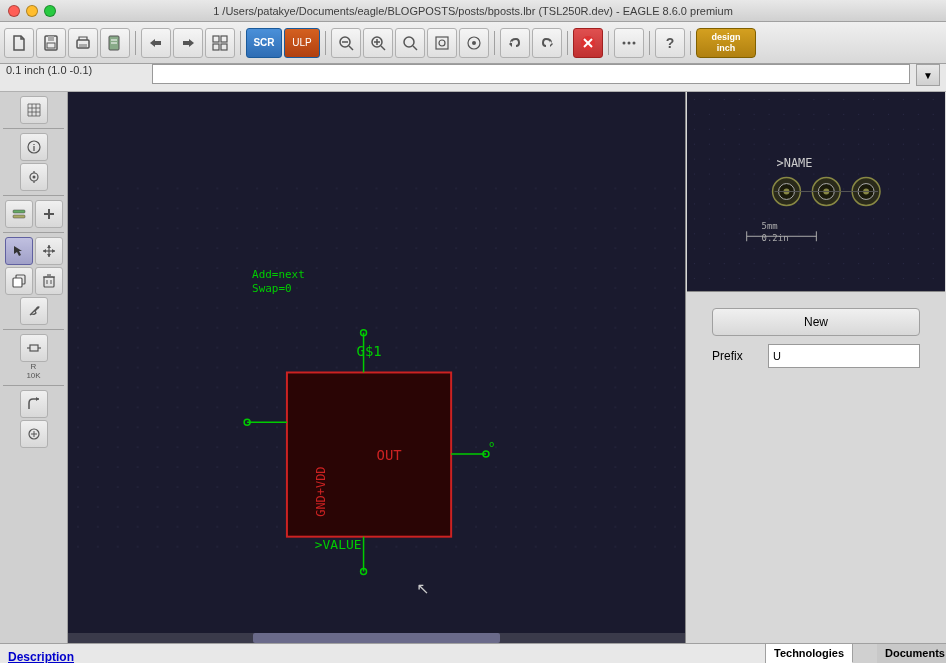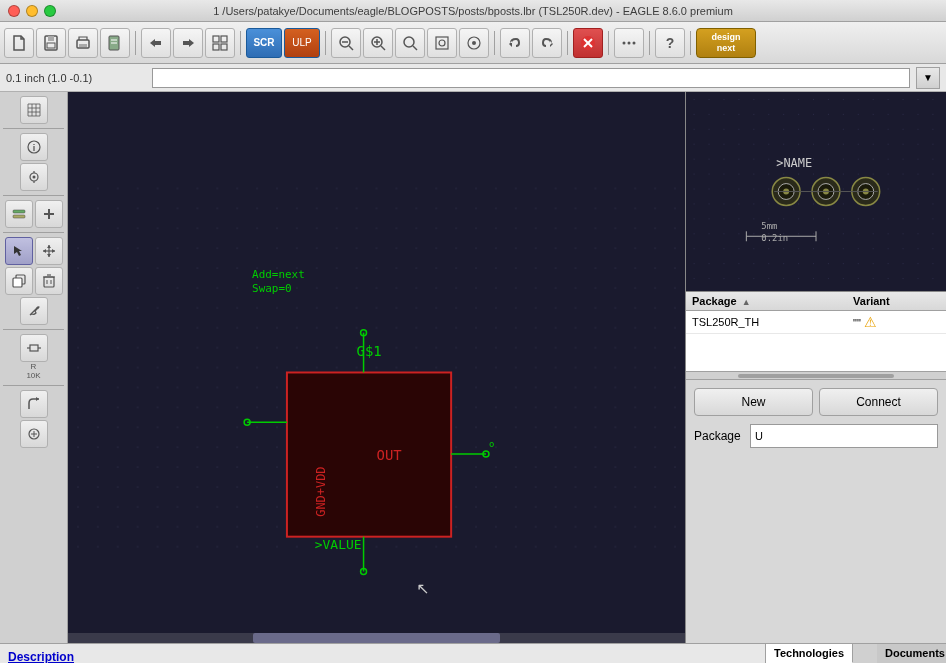--- a/index.html
+++ b/index.html
@@ -93,21 +93,21 @@
       height: 28px;
       border-radius: 4px;
     }
 
     
     #coord-bar {
       height: 28px;
       background: #e8e8e8;
       border-bottom: 1px solid #b0b0b0;
       display: flex;
-      align-items: center;
+      align-items: flex-start;
       padding: 0 6px;
       gap: 6px;
     }
     #coord-text {
       font-size: 11px;
       color: #333;
       min-width: 140px;
     }
     #coord-input {
       flex: 1;
@@ -199,20 +199,21 @@
       width: 100%;
       height: 100%;
     }
 
     
     #right-panel {
       width: 260px;
       background: #d8d8d8;
       display: flex;
       flex-direction: column;
+      align-items: center;
     }
     #component-preview {
       height: 200px;
       background: #1a1a2e;
       position: relative;
       border-bottom: 1px solid #888;
     }
     #component-preview svg {
       width: 100%;
       height: 100%;
@@ -484,21 +485,21 @@
         <circle cx="4" cy="9" r="1.5" fill="#555"></circle>
         <circle cx="9" cy="9" r="1.5" fill="#555"></circle>
         <circle cx="14" cy="9" r="1.5" fill="#555"></circle>
       </svg>
   </div>
   <div class="tb-sep"></div>
   <div class="tb-btn" title="Help" style="font-size:14px;font-weight:bold;color:#555;">?</div>
   <div class="tb-sep"></div>
   <div class="tb-btn designlink-btn" style="background:linear-gradient(to bottom,#d4a020,#b08010);border-color:#806000;color:white;font-size:9px;font-weight:bold;width:60px;height:30px;border-radius:4px;display:flex;align-items:center;justify-content:center;flex-direction:column;line-height:1.2;">
     <span>design</span>
-      <span>next</span>
+      <span>inch</span>
   </div>
 </div>
 
 <div id="coord-bar">
   <span id="coord-text">0.1 inch (1.0 -0.1)</span>
   <input id="coord-input" type="text" value="" style="">
   <div id="coord-dropdown" class="coord-dropdown">▼</div>
 </div>
 
 <div id="main-area">
@@ -688,51 +689,31 @@
 
           <circle cx="100" cy="0" r="14" fill="#2a2a1a" stroke="#888844" stroke-width="1.5"></circle>
           <circle cx="100" cy="0" r="8" fill="#1a1a0a" stroke="#aaaaaa" stroke-width="1"></circle>
           <circle cx="100" cy="0" r="3" fill="#888844"></circle>
 
           <line x1="8" y1="0" x2="112" y2="0" stroke="#555" stroke-width="1"></line>
         </g>
       </svg>
     </div>
 
-    <div id="package-table-container" style="background:white;overflow-y:auto;max-height:80px;">
-      <table id="package-table">
-        <thead>
-          <tr>
-            <th>Package <span class="pkg-sort-arrow">▲</span></th>
-            <th>Variant</th>
-          </tr>
-        </thead>
-        <tbody>
-          <tr>
-            <td>TSL250R_TH</td>
-            <td>
-              <span>""</span>
-              <span class="warning-icon"> ⚠</span>
-            </td>
-          </tr>
-        </tbody>
-      </table>
-    </div>
 
     <div style="height:8px;background:#d0d0d0;border-bottom:1px solid #a0a0a0;">
       <div style="margin:2px 20% 2px 20%;height:4px;background:#a0a0a0;border-radius:2px;"></div>
     </div>
 
     <div id="right-controls">
       <div class="ctrl-row">
         <div class="ctrl-btn">New</div>
-        <div class="ctrl-btn">Connect</div>
       </div>
       <div class="ctrl-row">
-        <span class="ctrl-label">Package</span>
+        <span class="ctrl-label">Prefix</span>
         <input class="ctrl-input" type="text" value="U" style="">
       </div>
     </div>
   </div>
 </div>
 
 <div id="bottom-area">
   <div id="description-panel">
     <div id="desc-title">Description</div>
 

